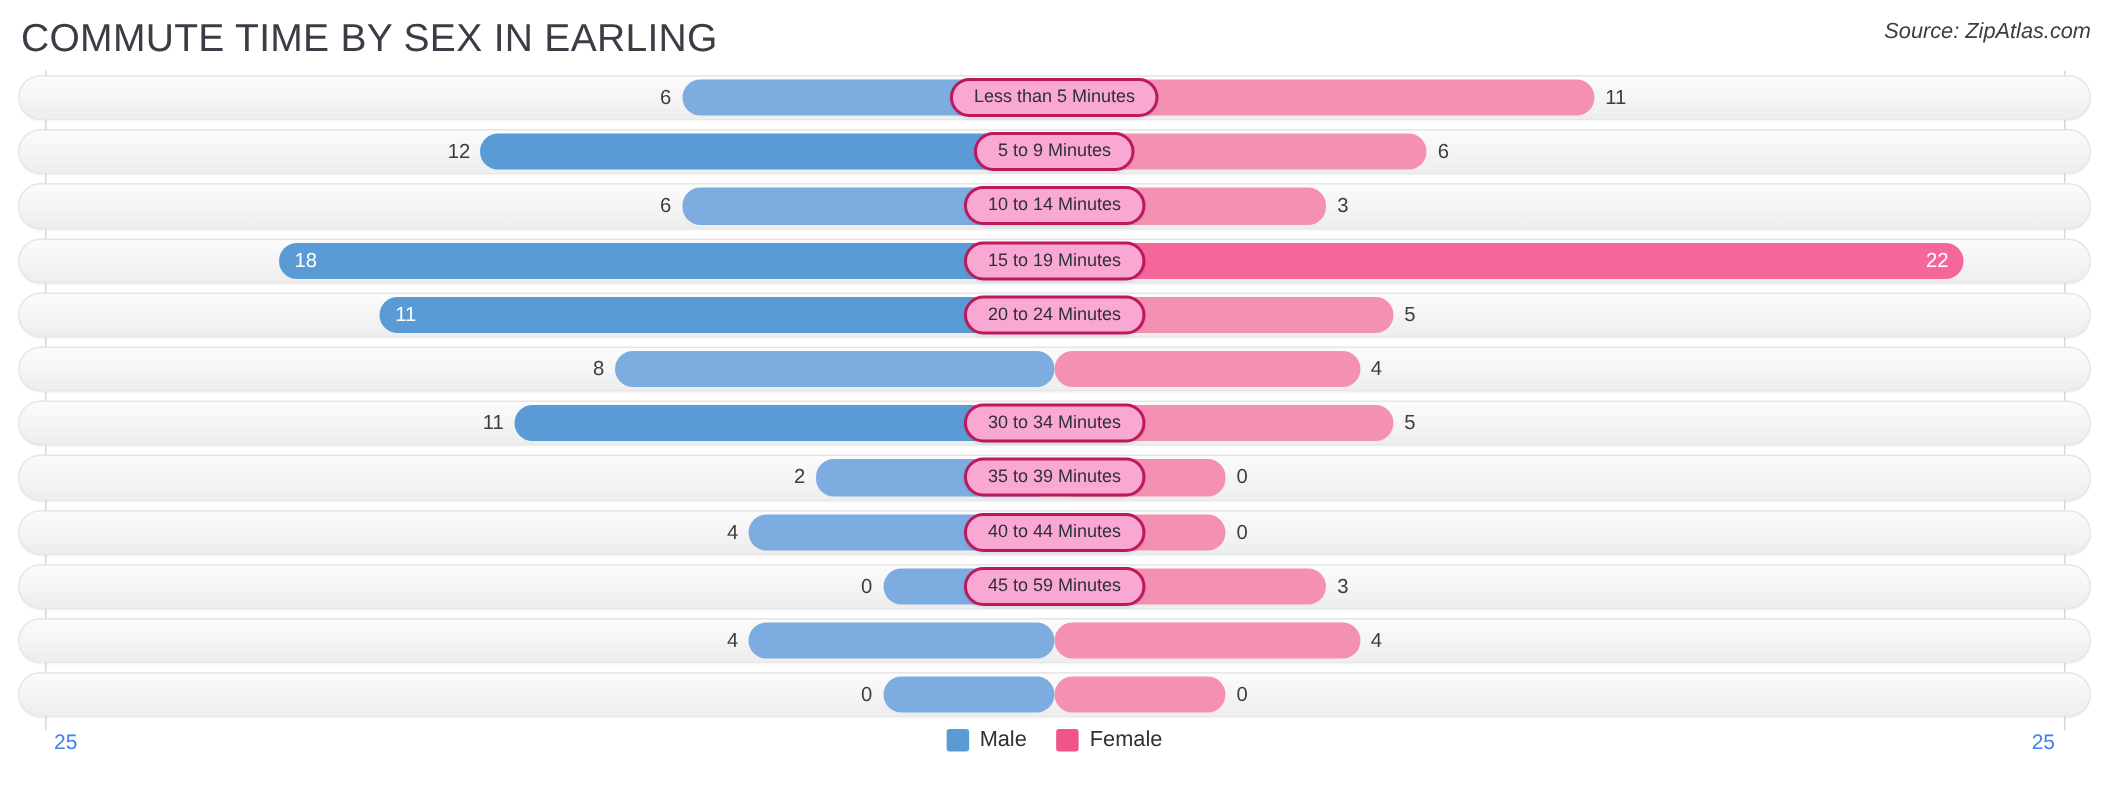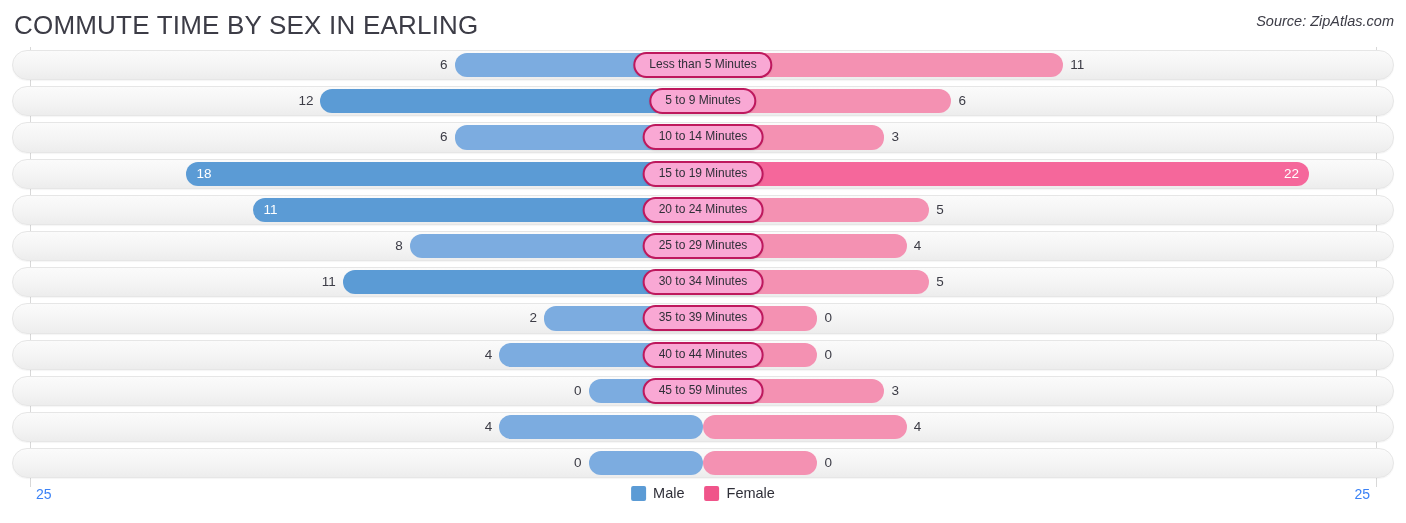--- a/index.html
+++ b/index.html
@@ -269,21 +269,20 @@
           <div class="bars">
             <div class="half left">
               <div class="bar male" style="width: 43.56%;"></div>
               <span class="val out" style="right: 43.56%; margin-right: 7px;">8</span>
             </div>
             <div class="half right">
               <div class="bar female" style="width: 30.28%;"></div>
               <span class="val out" style="left: 30.28%; margin-left: 7px;">4</span>
             </div>
           </div>
-          <div class="cat-label">25 to 29 Minutes</div>
         </div>
         <div class="row">
           <div class="track"></div>
           <div class="bars">
             <div class="half left">
               <div class="bar male hot" style="width: 53.52%;"></div>
               <span class="val out" style="right: 53.52%; margin-right: 7px;">11</span>
             </div>
             <div class="half right">
               <div class="bar female" style="width: 33.6%;"></div>

